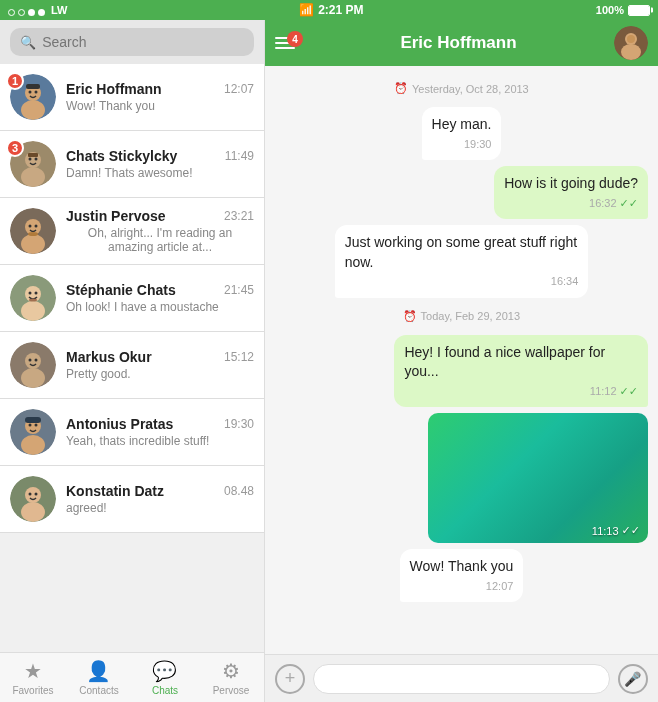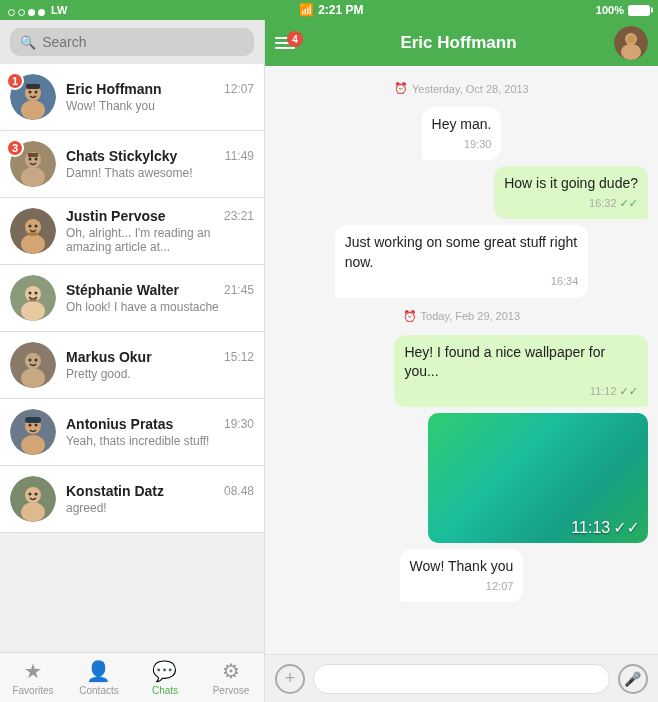--- a/index.html
+++ b/index.html
@@ -101,21 +101,21 @@
       background: #e74c3c; color: white;
       border-radius: 50%; width: 18px; height: 18px;
       font-size: 11px; display: flex; align-items: center; justify-content: center;
       font-weight: bold; border: 2px solid white;
     }
     .chat-info { flex: 1; min-width: 0; }
     .chat-name-row { display: flex; justify-content: space-between; align-items: center; }
     .chat-name { font-size: 14px; font-weight: 600; color: #222; }
     .chat-time { font-size: 12px; color: #999; flex-shrink: 0; margin-left: 5px; }
     .chat-preview { font-size: 12px; color: #888; white-space: nowrap; overflow: hidden; text-overflow: ellipsis; margin-top: 2px; }
-    .chat-preview.multiline { white-space: normal; display: -webkit-box; -webkit-line-clamp: 2; -webkit-box-orient: vertical; overflow: hidden; }
+    .chat-preview.multiline { white-space: normal; display: -webkit-box; -webkit-line-clamp: 2; -webkit-box-orient: vertical; overflow: hidden; text-align: center; }
 
     
     .face-svg { width: 46px; height: 46px; }
 
     
     .bottom-nav {
       display: flex;
       background: #f7f7f7;
       border-top: 1px solid #ddd;
       height: 50px;
@@ -210,21 +210,21 @@
       border-radius: 10px;
       overflow: hidden;
       position: relative;
     }
     .image-placeholder {
       width: 100%; height: 100%;
       background: linear-gradient(135deg, #2ecc71 0%, #1abc9c 40%, #16a085 70%, #27ae60 100%);
     }
     .image-time-overlay {
       position: absolute; bottom: 6px; right: 8px;
-      color: white; font-size: 16px; display: flex; align-items: center; gap: 3px;
+      color: white; font-size: 11px; display: flex; align-items: center; gap: 3px;
       text-shadow: 0 1px 2px rgba(0,0,0,0.5);
     }
 
     
     .chat-input-bar {
       background: #f0f0f0;
       border-top: 1px solid #ddd;
       height: 48px;
       display: flex;
       align-items: center;
@@ -363,21 +363,21 @@
                 <circle cx="20" cy="18" r="1.5" fill="#333"></circle>
                 <circle cx="26" cy="18" r="1.5" fill="#333"></circle>
                 <path d="M19 22 Q23 26 27 22" stroke="#333" stroke-width="1.5" fill="none"></path>
                 <ellipse cx="23" cy="25" rx="4" ry="1.5" fill="#a07050"></ellipse>
               </svg>
             </div>
 
     </div>
     <div class="chat-info">
       <div class="chat-name-row">
-        <span class="chat-name">Stéphanie Walter</span>
+        <span class="chat-name">Stéphanie Chats</span>
         <span class="chat-time">21:45</span>
       </div>
       <div class="chat-preview">Oh look! I have a moustache</div>
     </div>
   </div>
         <div class="chat-item">
     <div class="avatar">
       <div class="avatar-img">
               <svg viewBox="0 0 46 46" class="face-svg">
                 <circle cx="23" cy="23" r="23" fill="#8a7a6a"></circle>

